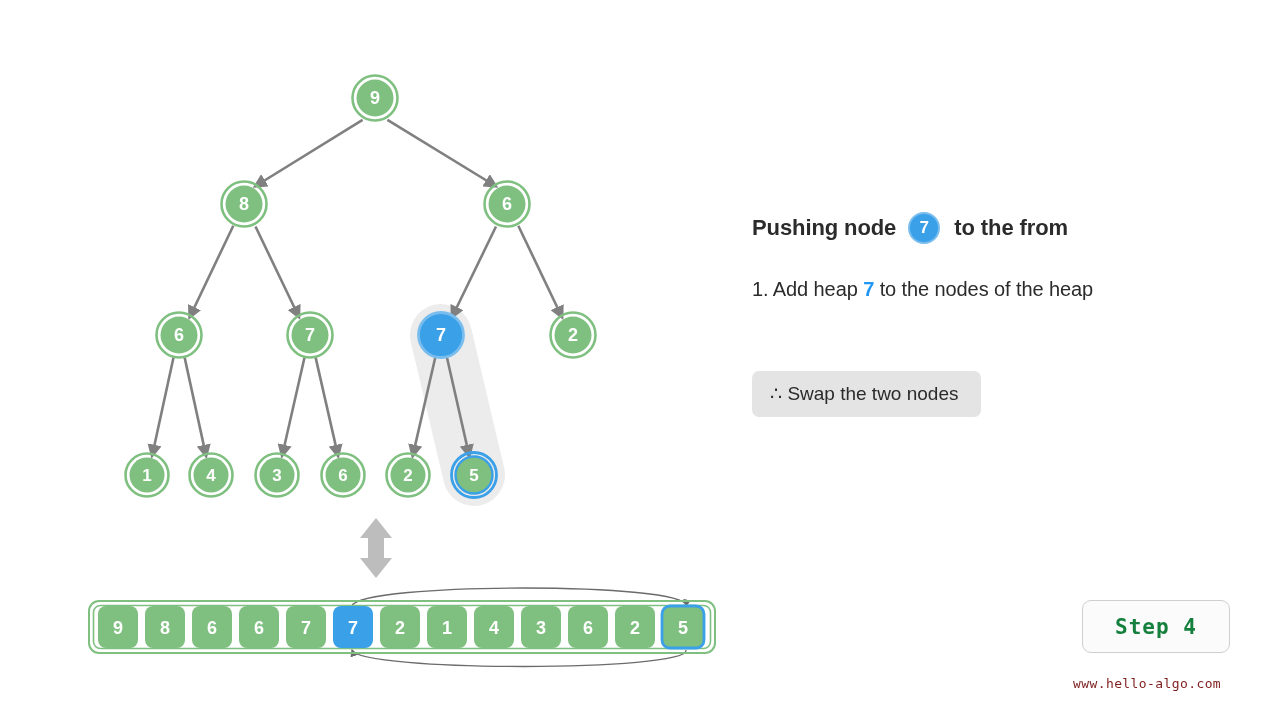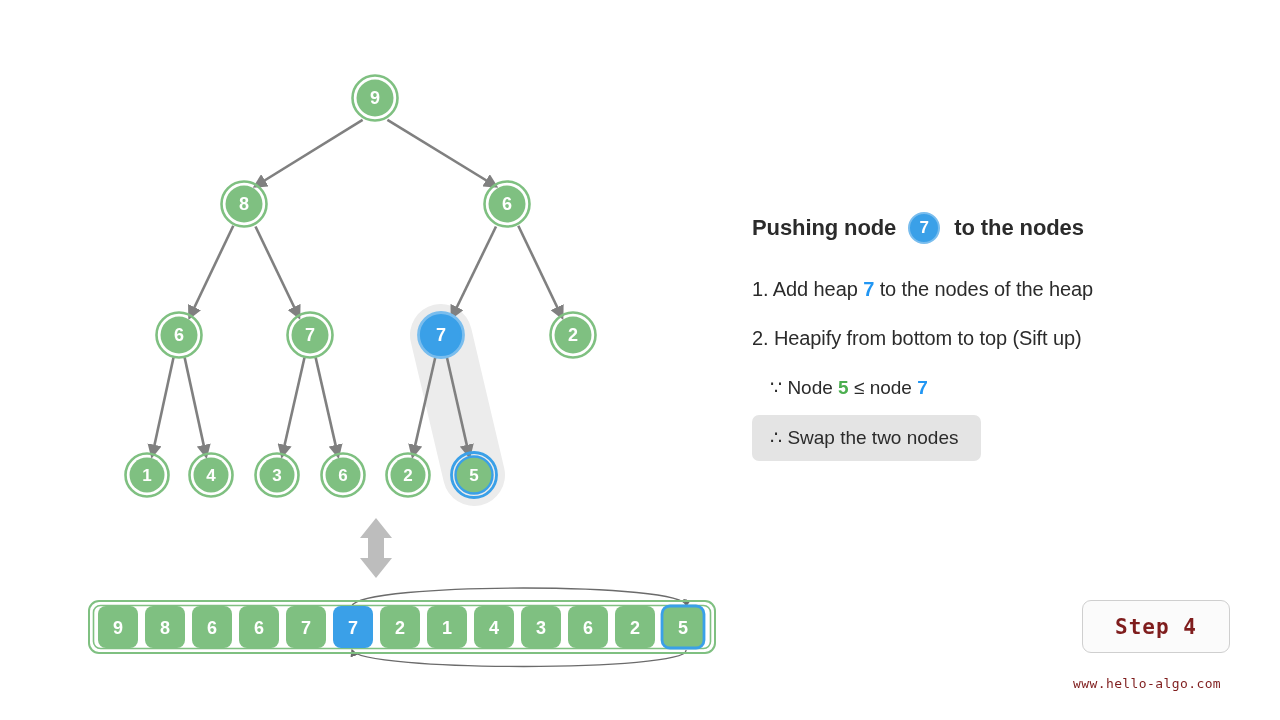--- a/index.html
+++ b/index.html
@@ -79,41 +79,42 @@
     white-space: nowrap;
   }
   .concl-line {
     display: inline-block;
     font-size: 19px;
     color: #2b2b2b;
     background: #e4e4e4;
     border-radius: 7px;
     padding: 11px 22px 12px 18px;
     white-space: nowrap;
+    margin-top: 44px;
   }
   .v-blue { color: #2196f3; font-weight: bold; }
   .v-green { color: #4caf50; font-weight: bold; }
 
   
   #step-badge {
     position: absolute;
     left: 1082px;
     top: 600px;
     width: 148px;
     height: 53px;
     border: 1px solid #cfcfcf;
     border-radius: 9px;
     background: #fbfbfb;
     display: flex;
     align-items: center;
     justify-content: center;
     font-family: "DejaVu Sans Mono", monospace;
     font-size: 21px;
     font-weight: bold;
-    color: #7f1d1d;
+    color: #15803d;
     letter-spacing: 1px;
     box-sizing: border-box;
   }
   #footer-url {
     position: absolute;
     left: 1073px;
     top: 676px;
     font-family: "DejaVu Sans Mono", monospace;
     font-size: 13px;
     color: #7f1d1d;
@@ -294,43 +295,31 @@
         <text x="683" y="628" text-anchor="middle" dominant-baseline="central" font-family="Liberation Sans, sans-serif" font-size="18" font-weight="bold" fill="#ffffff">5</text>
       </g>
     </g>
   </svg>
 
   <div id="panel">
 
     <div class="panel-title">
       <span>Pushing node</span>
       <span class="title-badge">7</span>
-      <span>to the nodes</span>
+      <span>to the from</span>
     </div>
 
     <div class="steps">
       <div class="step-line">
         <span>1.</span>
         <span>Add heap</span>
         <span class="v-blue">7</span>
         <span>to the nodes of the heap</span>
       </div>
-      <div class="step-line">
-        <span>2.</span>
-        <span>Heapify from bottom to top (Sift up)</span>
-      </div>
-
-      <div class="reason-line">
-        <span>∵</span>
-        <span>Node</span>
-        <span class="v-green">5</span>
-        <span>≤</span>
-        <span>node</span>
-        <span class="v-blue">7</span>
-      </div>
+
 
       <div class="concl-line">
         <span>∴</span>
         <span>Swap the two nodes</span>
       </div>
     </div>
   </div>
 
   <div id="step-badge">Step 4</div>
   <div id="footer-url">www.hello-algo.com</div>

